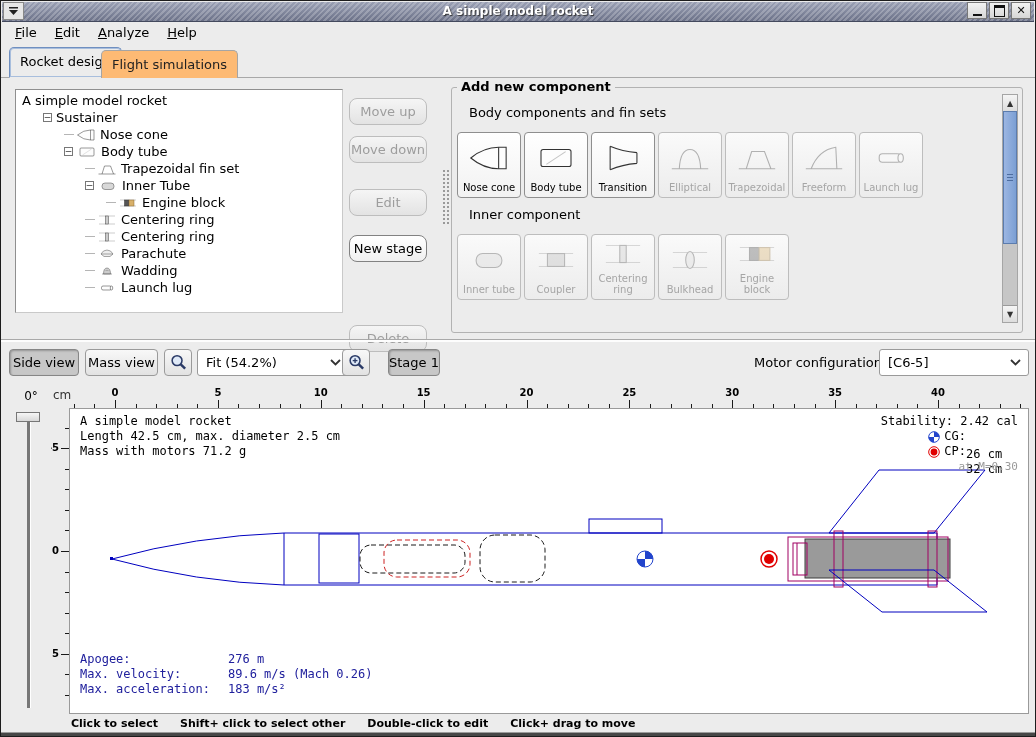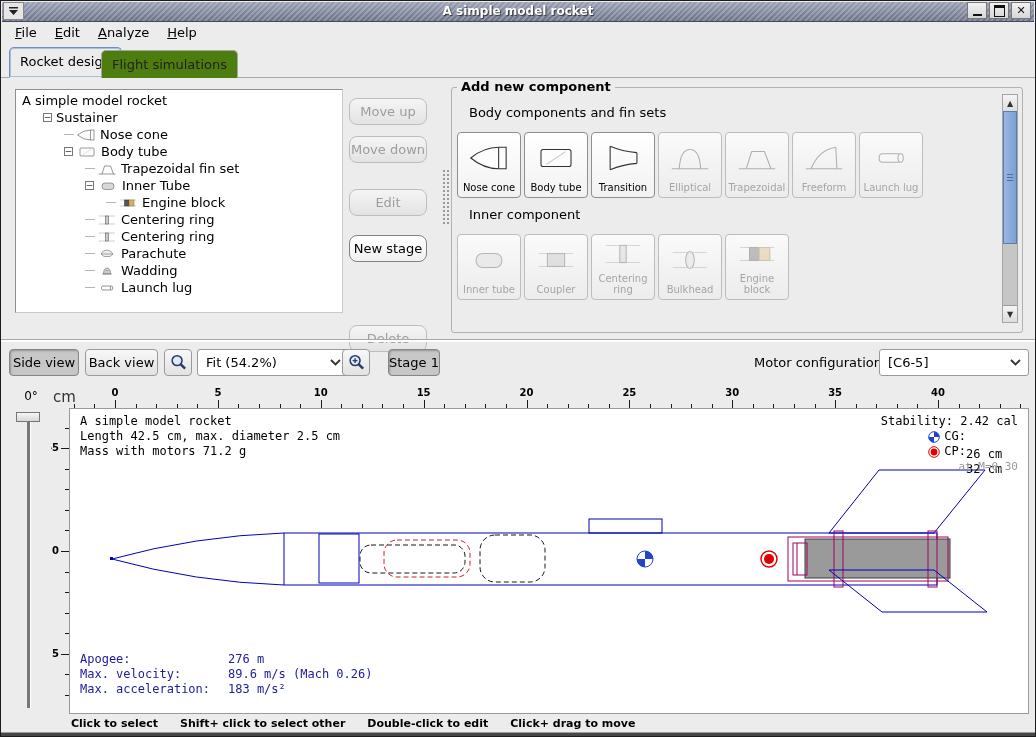--- a/index.html
+++ b/index.html
@@ -38,21 +38,21 @@
   .menu-item{padding:2px 9px;cursor:default;}
   .menu-item u{text-decoration:underline;}
   
   .tabbar{position:absolute;left:0;top:42px;width:1036px;height:35px;border-bottom:1px solid #a8a8a8;box-sizing:border-box;}
   .tab{position:absolute;bottom:-1px;box-sizing:border-box;padding:6px 10px 7px 10px;border-radius:5px 5px 0 0;}
   .tab.active{
     left:8px;height:31px;background:#ececec;
     border:1px solid #6f8fc0;box-shadow:0 0 0 1px #a8bedd inset, 0 1px 0 #ececec;
     border-bottom:1px solid #ececec;
   }
-  .tab.inactive{left:100px;height:28px;background:#4d7c0f;border:1px solid #a5a5a5;border-bottom:none;color:#222;}
+  .tab.inactive{left:100px;height:28px;background:#fdba74;border:1px solid #a5a5a5;border-bottom:none;color:#222;}
   
   .tree-panel{
     position:absolute;left:14px;top:88px;width:328px;height:224px;background:#fff;
     border:1px solid #8f8f8f;border-right-color:#c9c9c9;border-bottom-color:#c9c9c9;
     box-sizing:border-box;overflow:hidden;padding-top:2px;
   }
   .tree-row{height:17px;display:flex;align-items:center;white-space:nowrap;}
   .tree-indent{display:inline-block;height:1px;}
   .expander{
     width:9px;height:9px;border:1px solid #777;background:#fff;box-sizing:border-box;
@@ -116,21 +116,21 @@
     display:flex;align-items:center;font-size:13px;
   }
   .combo .combo-text{flex:1;padding-left:8px;}
   .combo .combo-arrow{width:26px;display:flex;align-items:center;justify-content:center;}
   .toolbar-label{position:absolute;top:354px;font-size:13px;}
   .mag svg{width:19px;height:19px;}
   
   .rot-label{position:absolute;left:16px;top:388px;width:28px;text-align:center;font-size:12px;}
   .slider-track{position:absolute;left:26px;top:412px;width:3px;height:295px;background:#777;border-right:1px solid #fff;}
   .slider-handle{position:absolute;left:15px;top:411px;width:24px;height:10px;background:linear-gradient(#f6f6f6,#d8d8d8);border:1px solid #777;box-sizing:border-box;}
-  .ruler-corner{position:absolute;left:50px;top:387px;width:18px;height:20px;font-size:15px;color:#333;text-align:left;padding-left:2px;box-sizing:border-box;}
+  .ruler-corner{position:absolute;left:50px;top:387px;width:18px;height:20px;font-size:12px;color:#333;text-align:left;padding-left:2px;box-sizing:border-box;}
   .hruler{position:absolute;left:68px;top:385px;width:960px;height:22px;overflow:hidden;}
   .hruler .tick{position:absolute;bottom:0;width:1px;background:#1a1a1a;}
   .hruler .rlabel{position:absolute;top:1px;transform:translateX(-50%);font-size:10px;font-weight:bold;}
   .vruler{position:absolute;left:50px;top:407px;width:18px;height:306px;overflow:hidden;}
   .vruler .tick{position:absolute;right:0;height:1px;background:#1a1a1a;}
   .vruler .rlabel{position:absolute;right:10px;transform:translateY(-55%);font-size:10px;font-weight:bold;}
   .canvas{
     position:absolute;left:68px;top:407px;width:960px;height:306px;background:#fff;
     border:1px solid #9a9a9a;box-sizing:border-box;
   }
@@ -442,21 +442,21 @@
 
   <div class="scrollbar">
     <div class="sb-btn up" style="top:0">▲</div>
     <div class="sb-thumb"></div>
     <div class="sb-btn down">▼</div>
   </div>
 
   <div class="hsep"></div>
 
   <div class="tbtn pressed" style="left:8px;width:70px">Side view</div>
-  <div class="tbtn" style="left:84px;width:73px">Back view</div>
+  <div class="tbtn" style="left:84px;width:73px">Mass view</div>
   <div class="tbtn mag" style="left:163px;width:28px">
     <svg viewBox="0 0 20 20">
       <circle cx="8.5" cy="8" r="5.2" fill="#dfe9f7" stroke="#2a3a66" stroke-width="1.6"></circle>
       <line x1="12.4" y1="12" x2="17" y2="16.5" stroke="#2a3a66" stroke-width="2.6"></line>
     </svg>
   </div>
   <div class="combo" style="left:196px;width:152px">
     <span class="combo-text">Fit (54.2%)</span>
     <span class="combo-arrow">
       <svg width="11" height="7">

